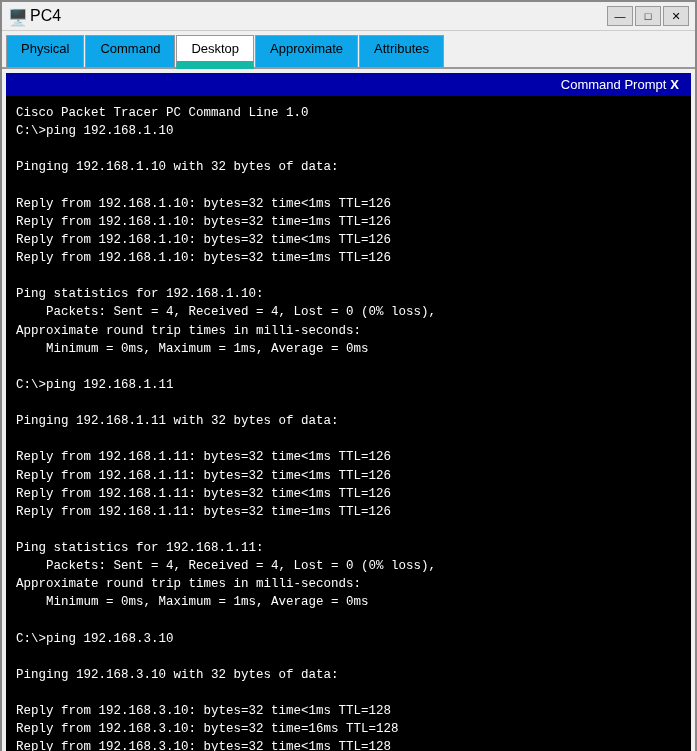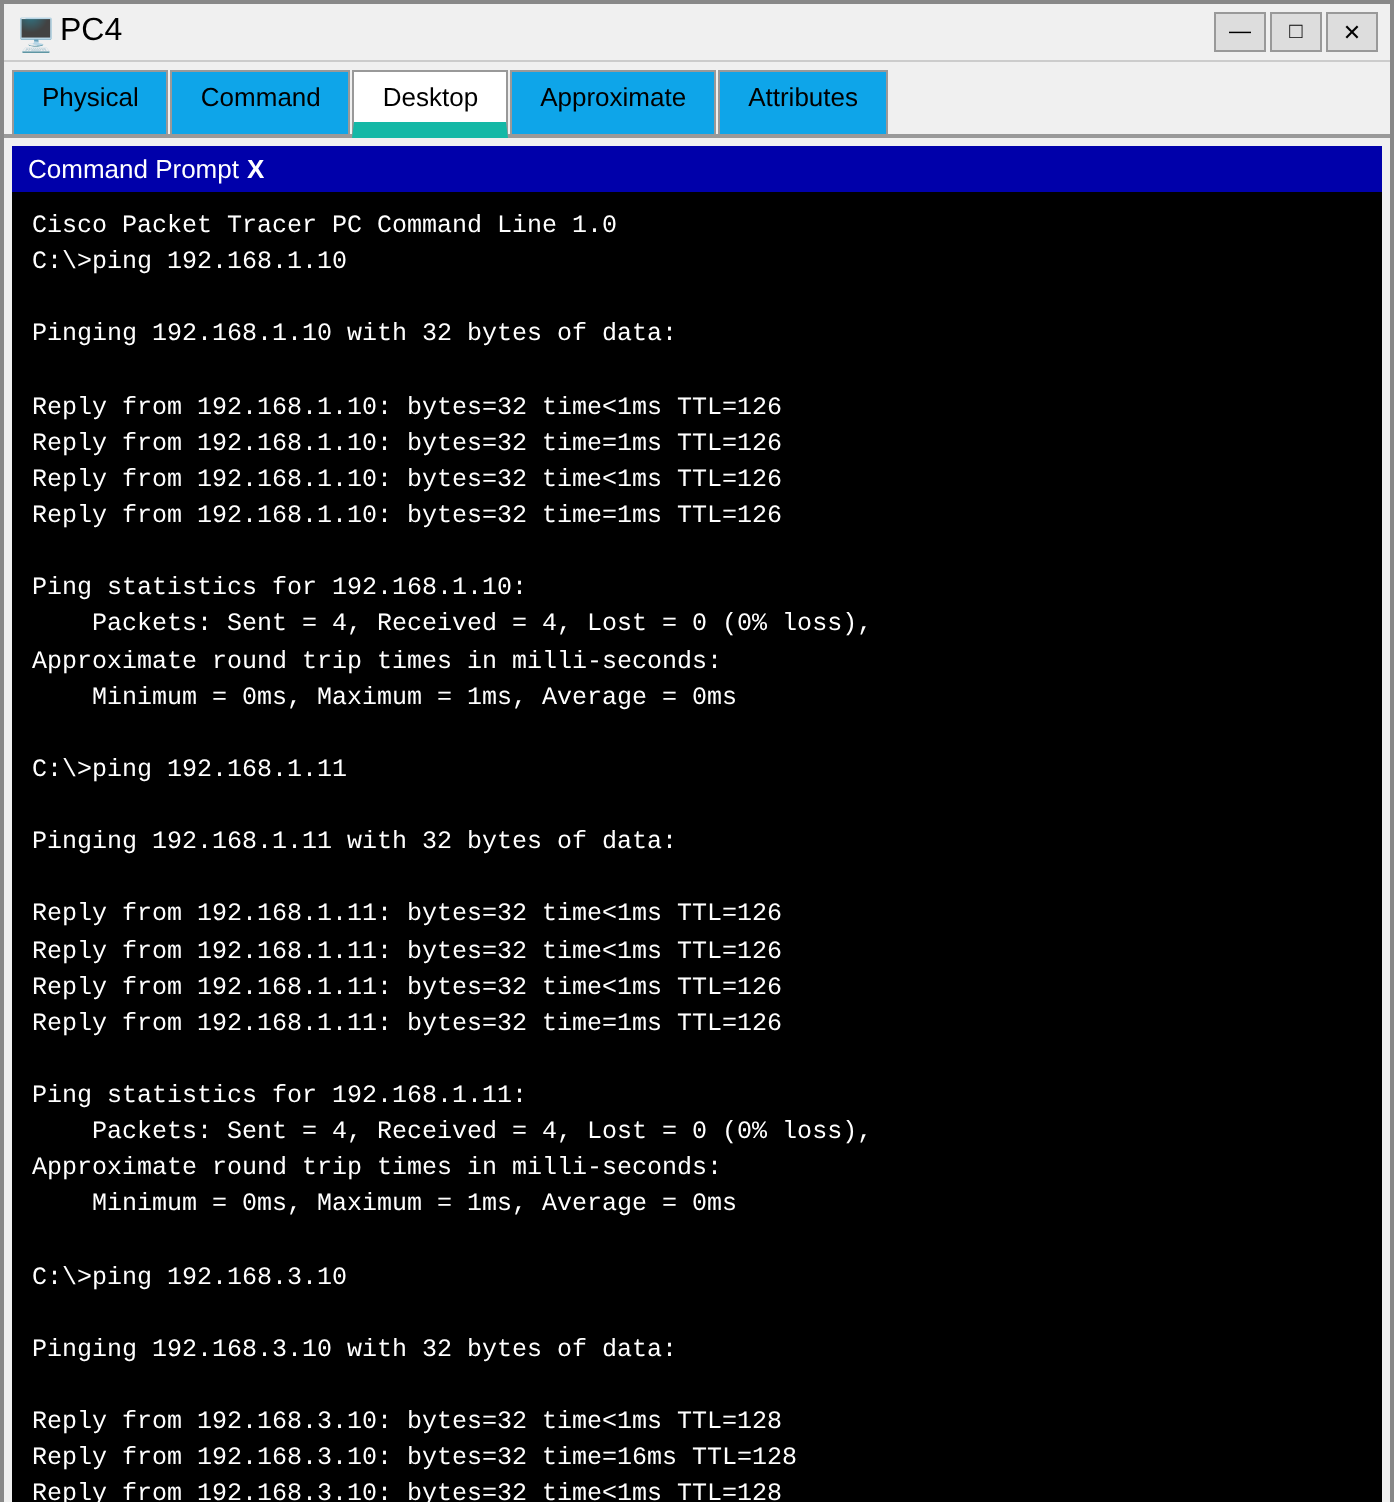--- a/index.html
+++ b/index.html
@@ -96,21 +96,21 @@
       display: flex;
       flex-direction: column;
     }
 
     .cmd-titlebar {
       background: #0000aa;
       color: white;
       font-size: 13px;
       padding: 4px 8px;
       display: flex;
-      justify-content: flex-start;
+      justify-content: flex-end;
       align-items: center;
     }
 
     .cmd-close {
       color: white;
       font-weight: bold;
       font-size: 13px;
       cursor: pointer;
       padding: 0 4px;
     }

